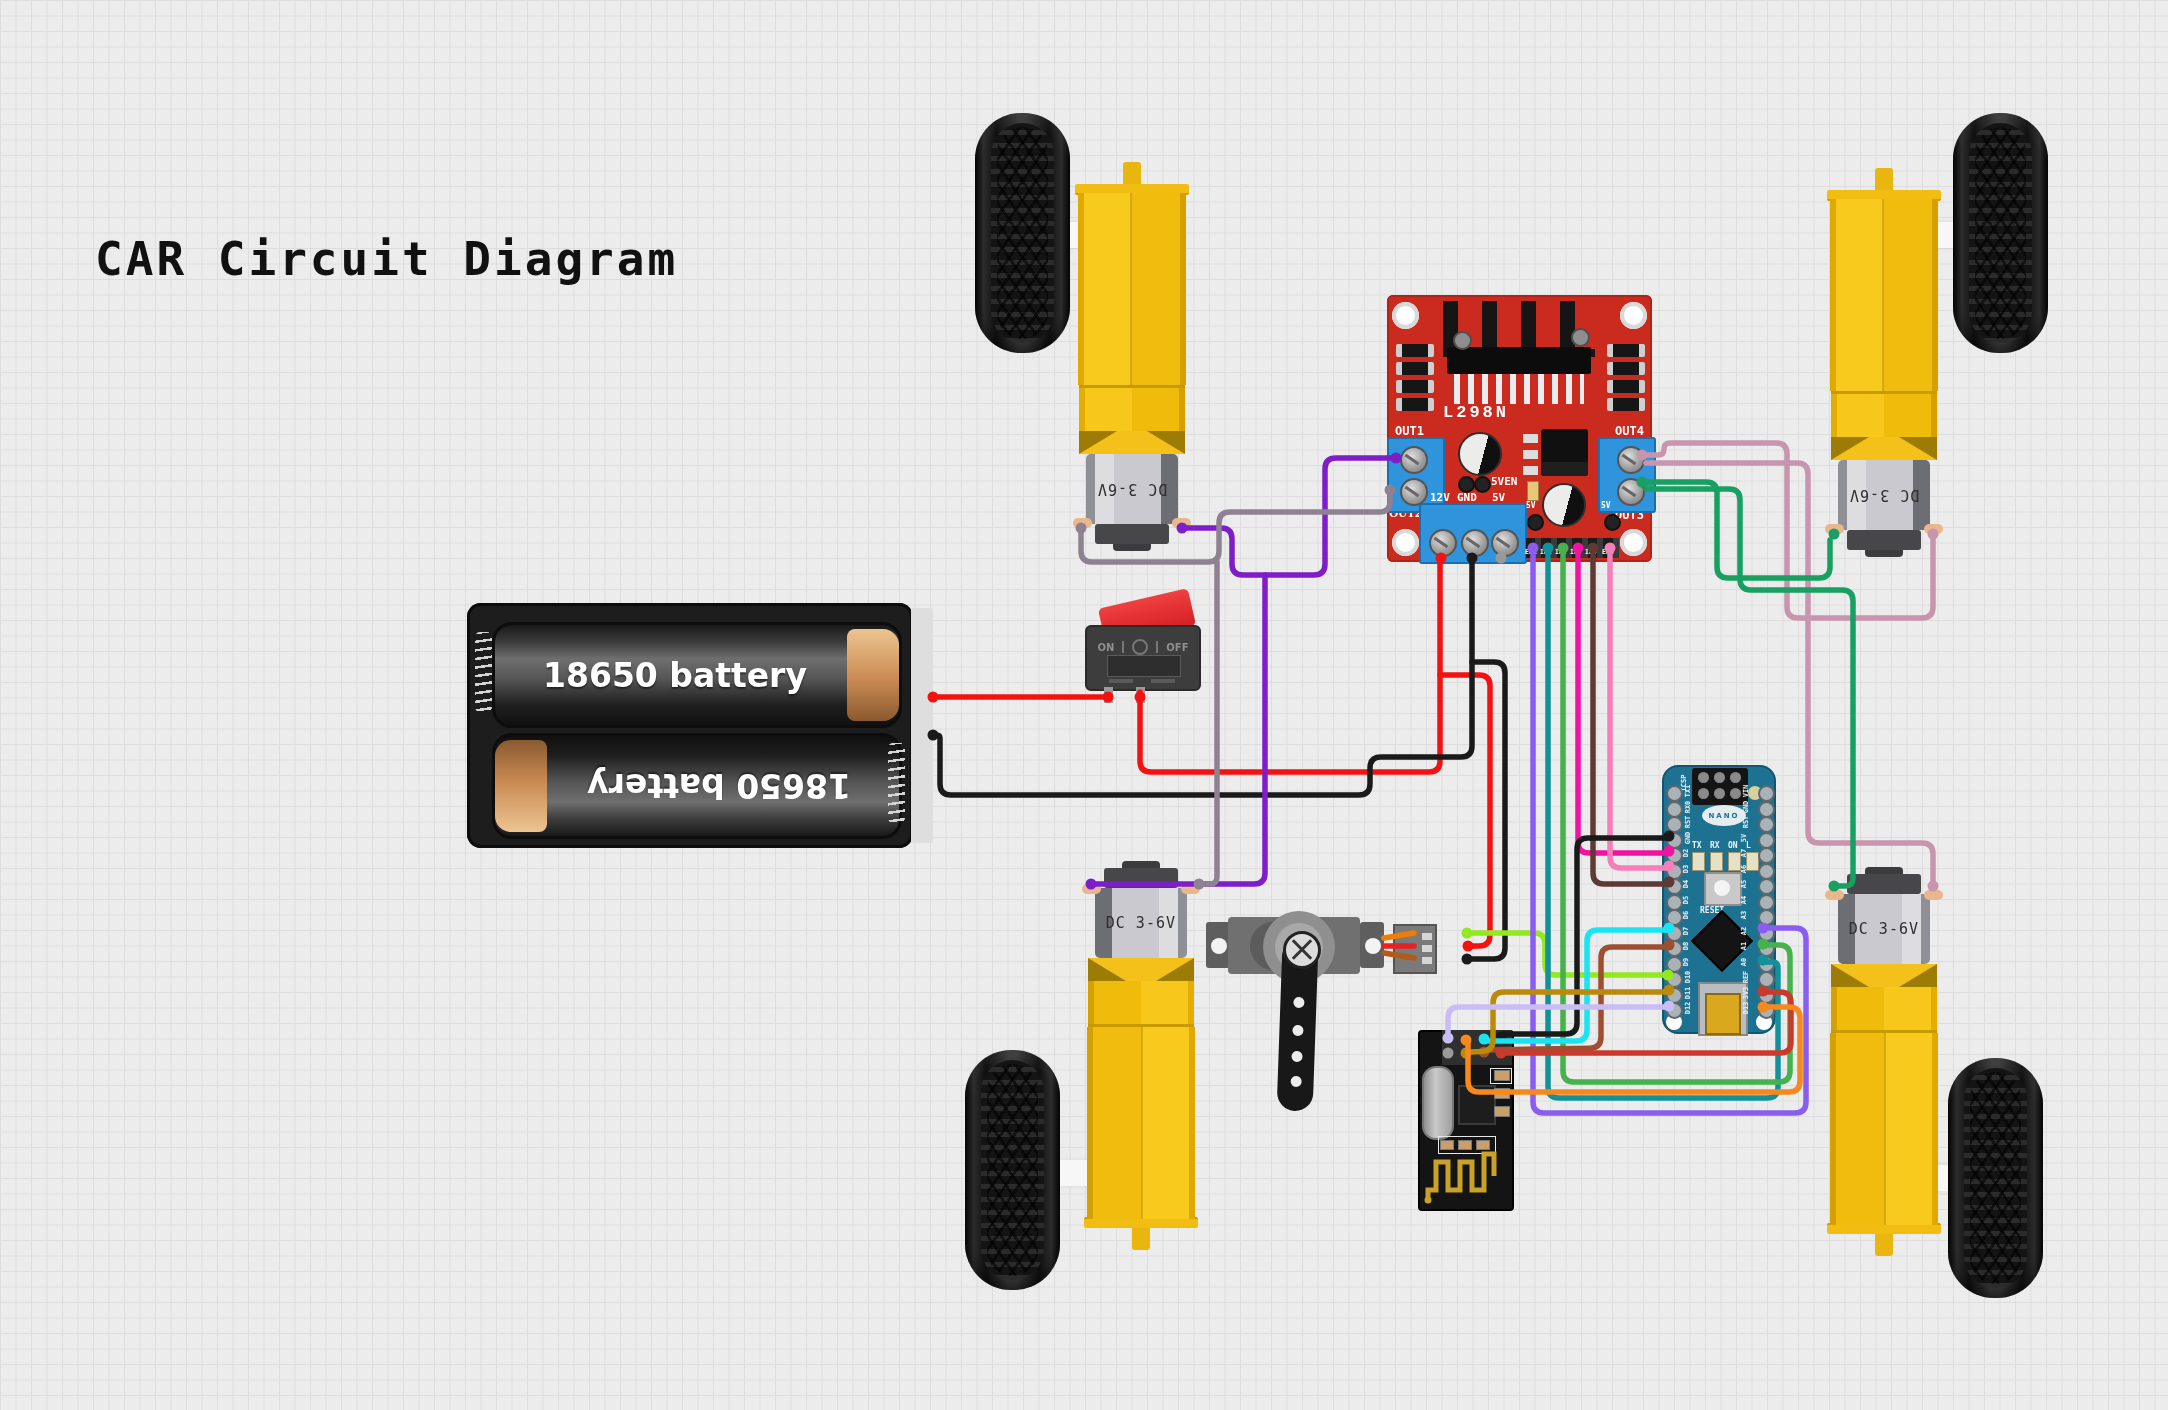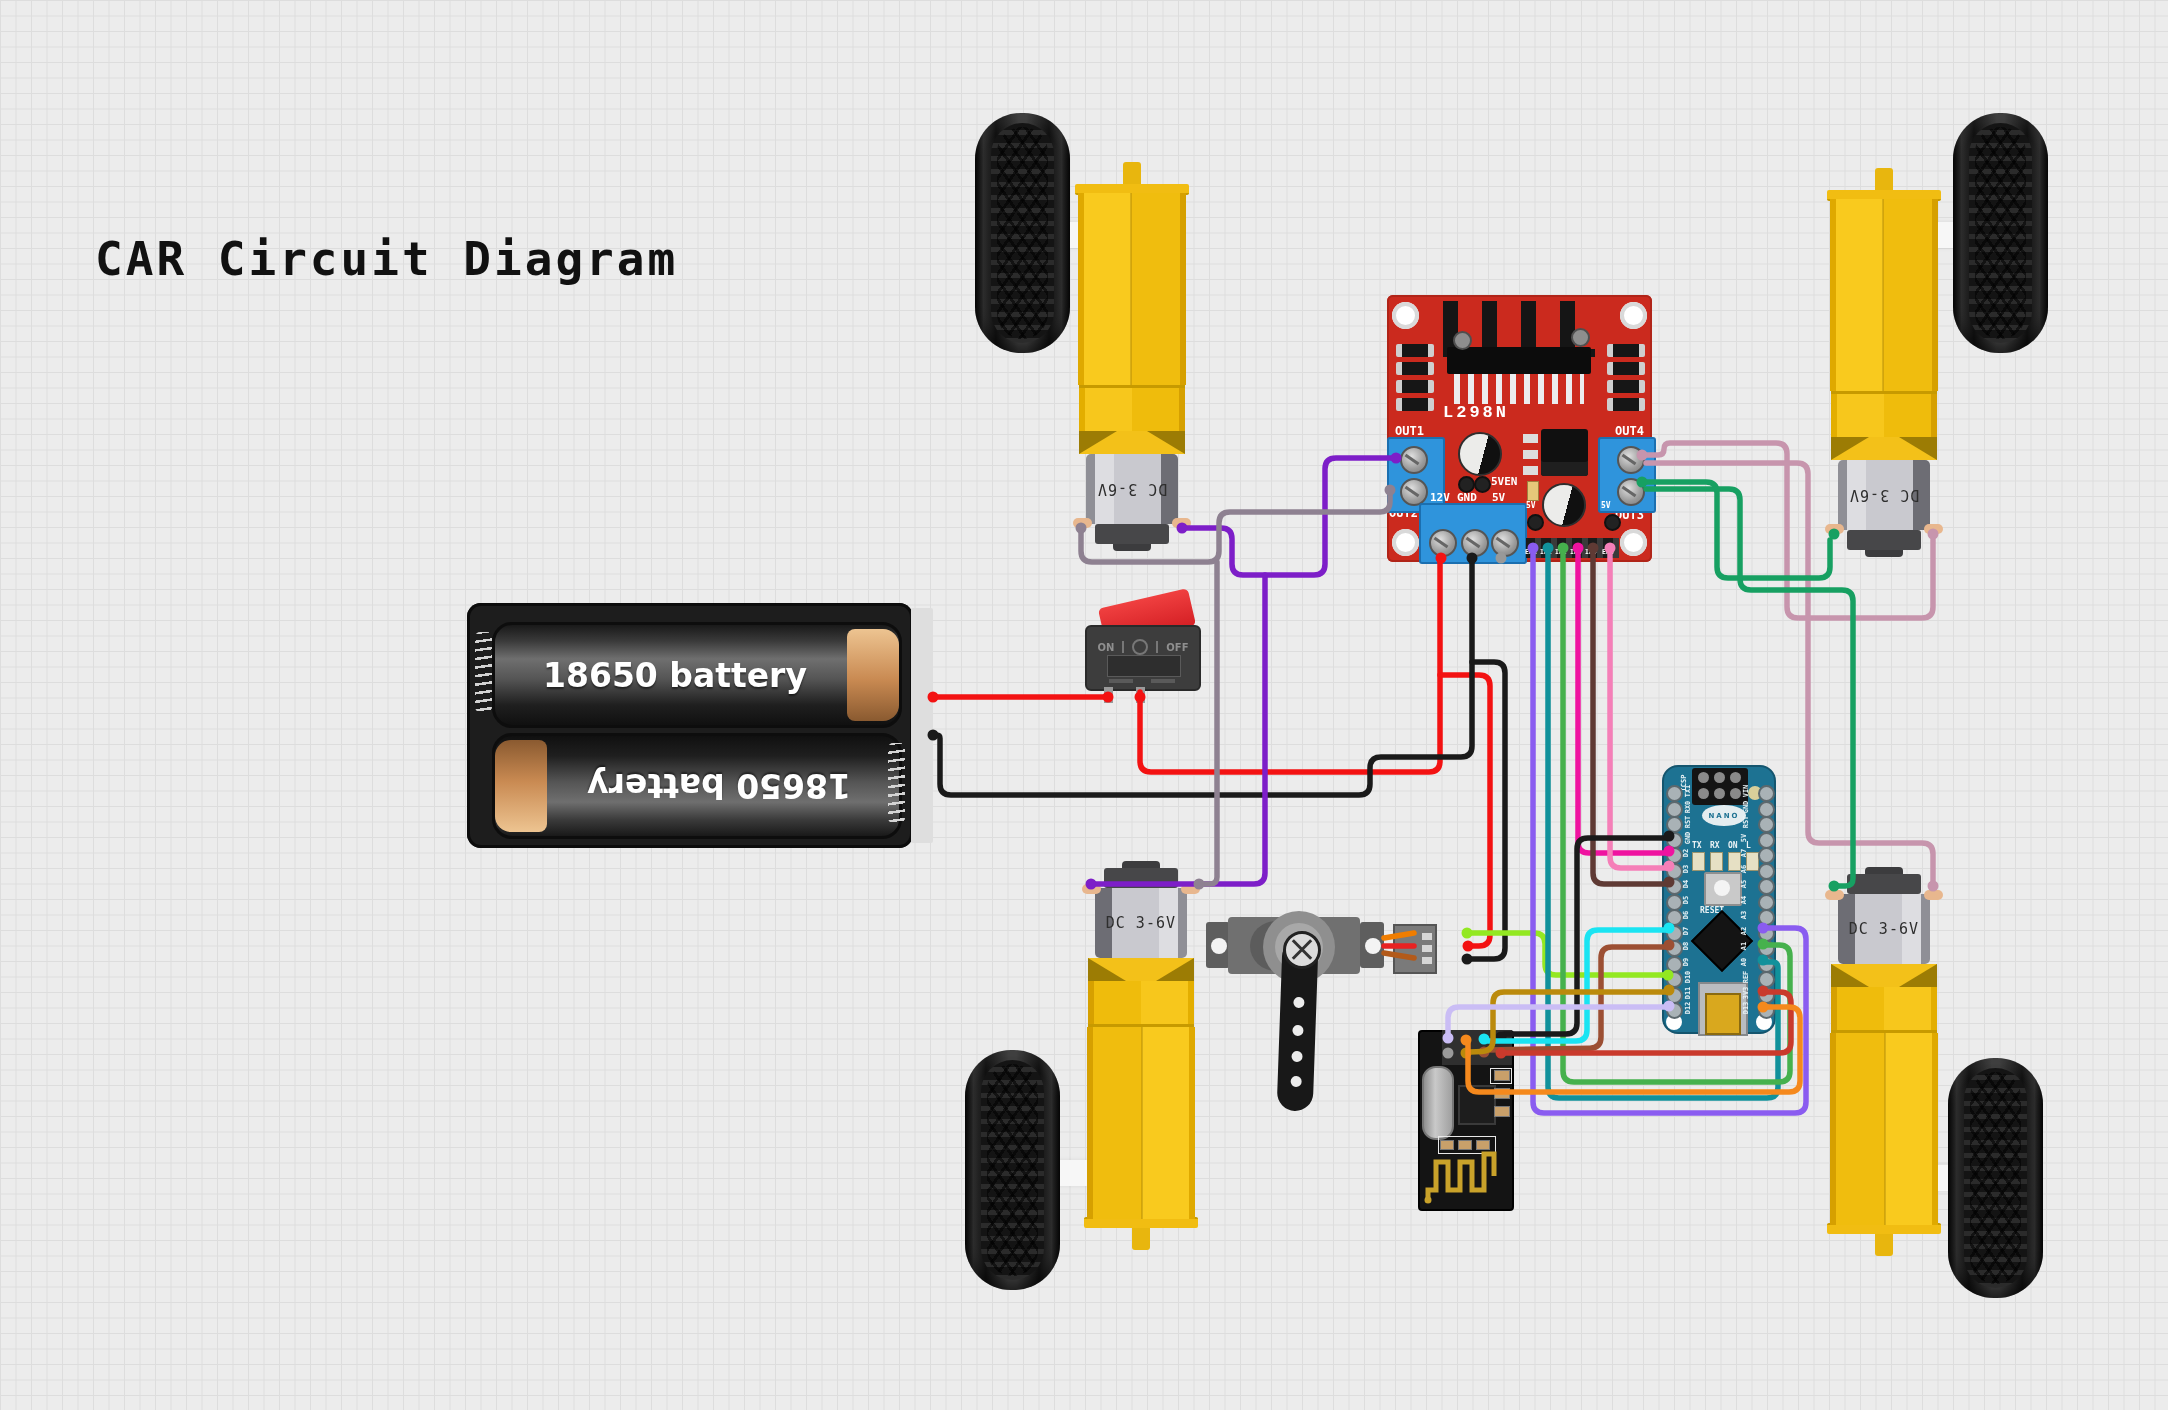--- a/index.html
+++ b/index.html
@@ -204,21 +204,21 @@
     <div class="hole" style="left:233px;top:7px;"></div>
     <div class="hole" style="left:5px;top:234px;"></div>
     <div class="hole" style="left:233px;top:234px;"></div>
     <div class="hsink"></div>
     <div class="icbar"></div>
     <div class="icpins"></div>
     <div class="hscrew" style="left:66px;top:36px;"></div>
     <div class="hscrew" style="left:184px;top:33px;"></div>
     <div class="lbl" style="left:56px;top:108px;font-size:17px;letter-spacing:3px;font-family:Liberation Mono, monospace;">L298N</div>
     <div class="lbl" style="left:2px;top:129px;font-size:12px;margin-left:6px;">OUT1</div>
-    <div class="lbl" style="left:2px;top:211px;font-size:12px;">OUT2</div>
+    <div class="lbl" style="left:2px;top:211px;font-size:12px;font-family:Liberation Serif, serif;">OUT2</div>
     <div class="lbl" style="left:228px;top:129px;font-size:12px;">OUT4</div>
     <div class="lbl" style="left:228px;top:213px;font-size:12px;">OUT3</div>
     <div class="term" style="left:0px;top:142px;width:54px;height:72px;">
       <div class="screw" style="left:11px;top:7px;"></div>
       <div class="screw" style="left:11px;top:39px;"></div>
     </div>
     <div class="term" style="left:211px;top:142px;width:54px;height:72px;">
       <div class="screw" style="left:17px;top:7px;"></div>
       <div class="screw" style="left:17px;top:39px;"></div>
     </div>

